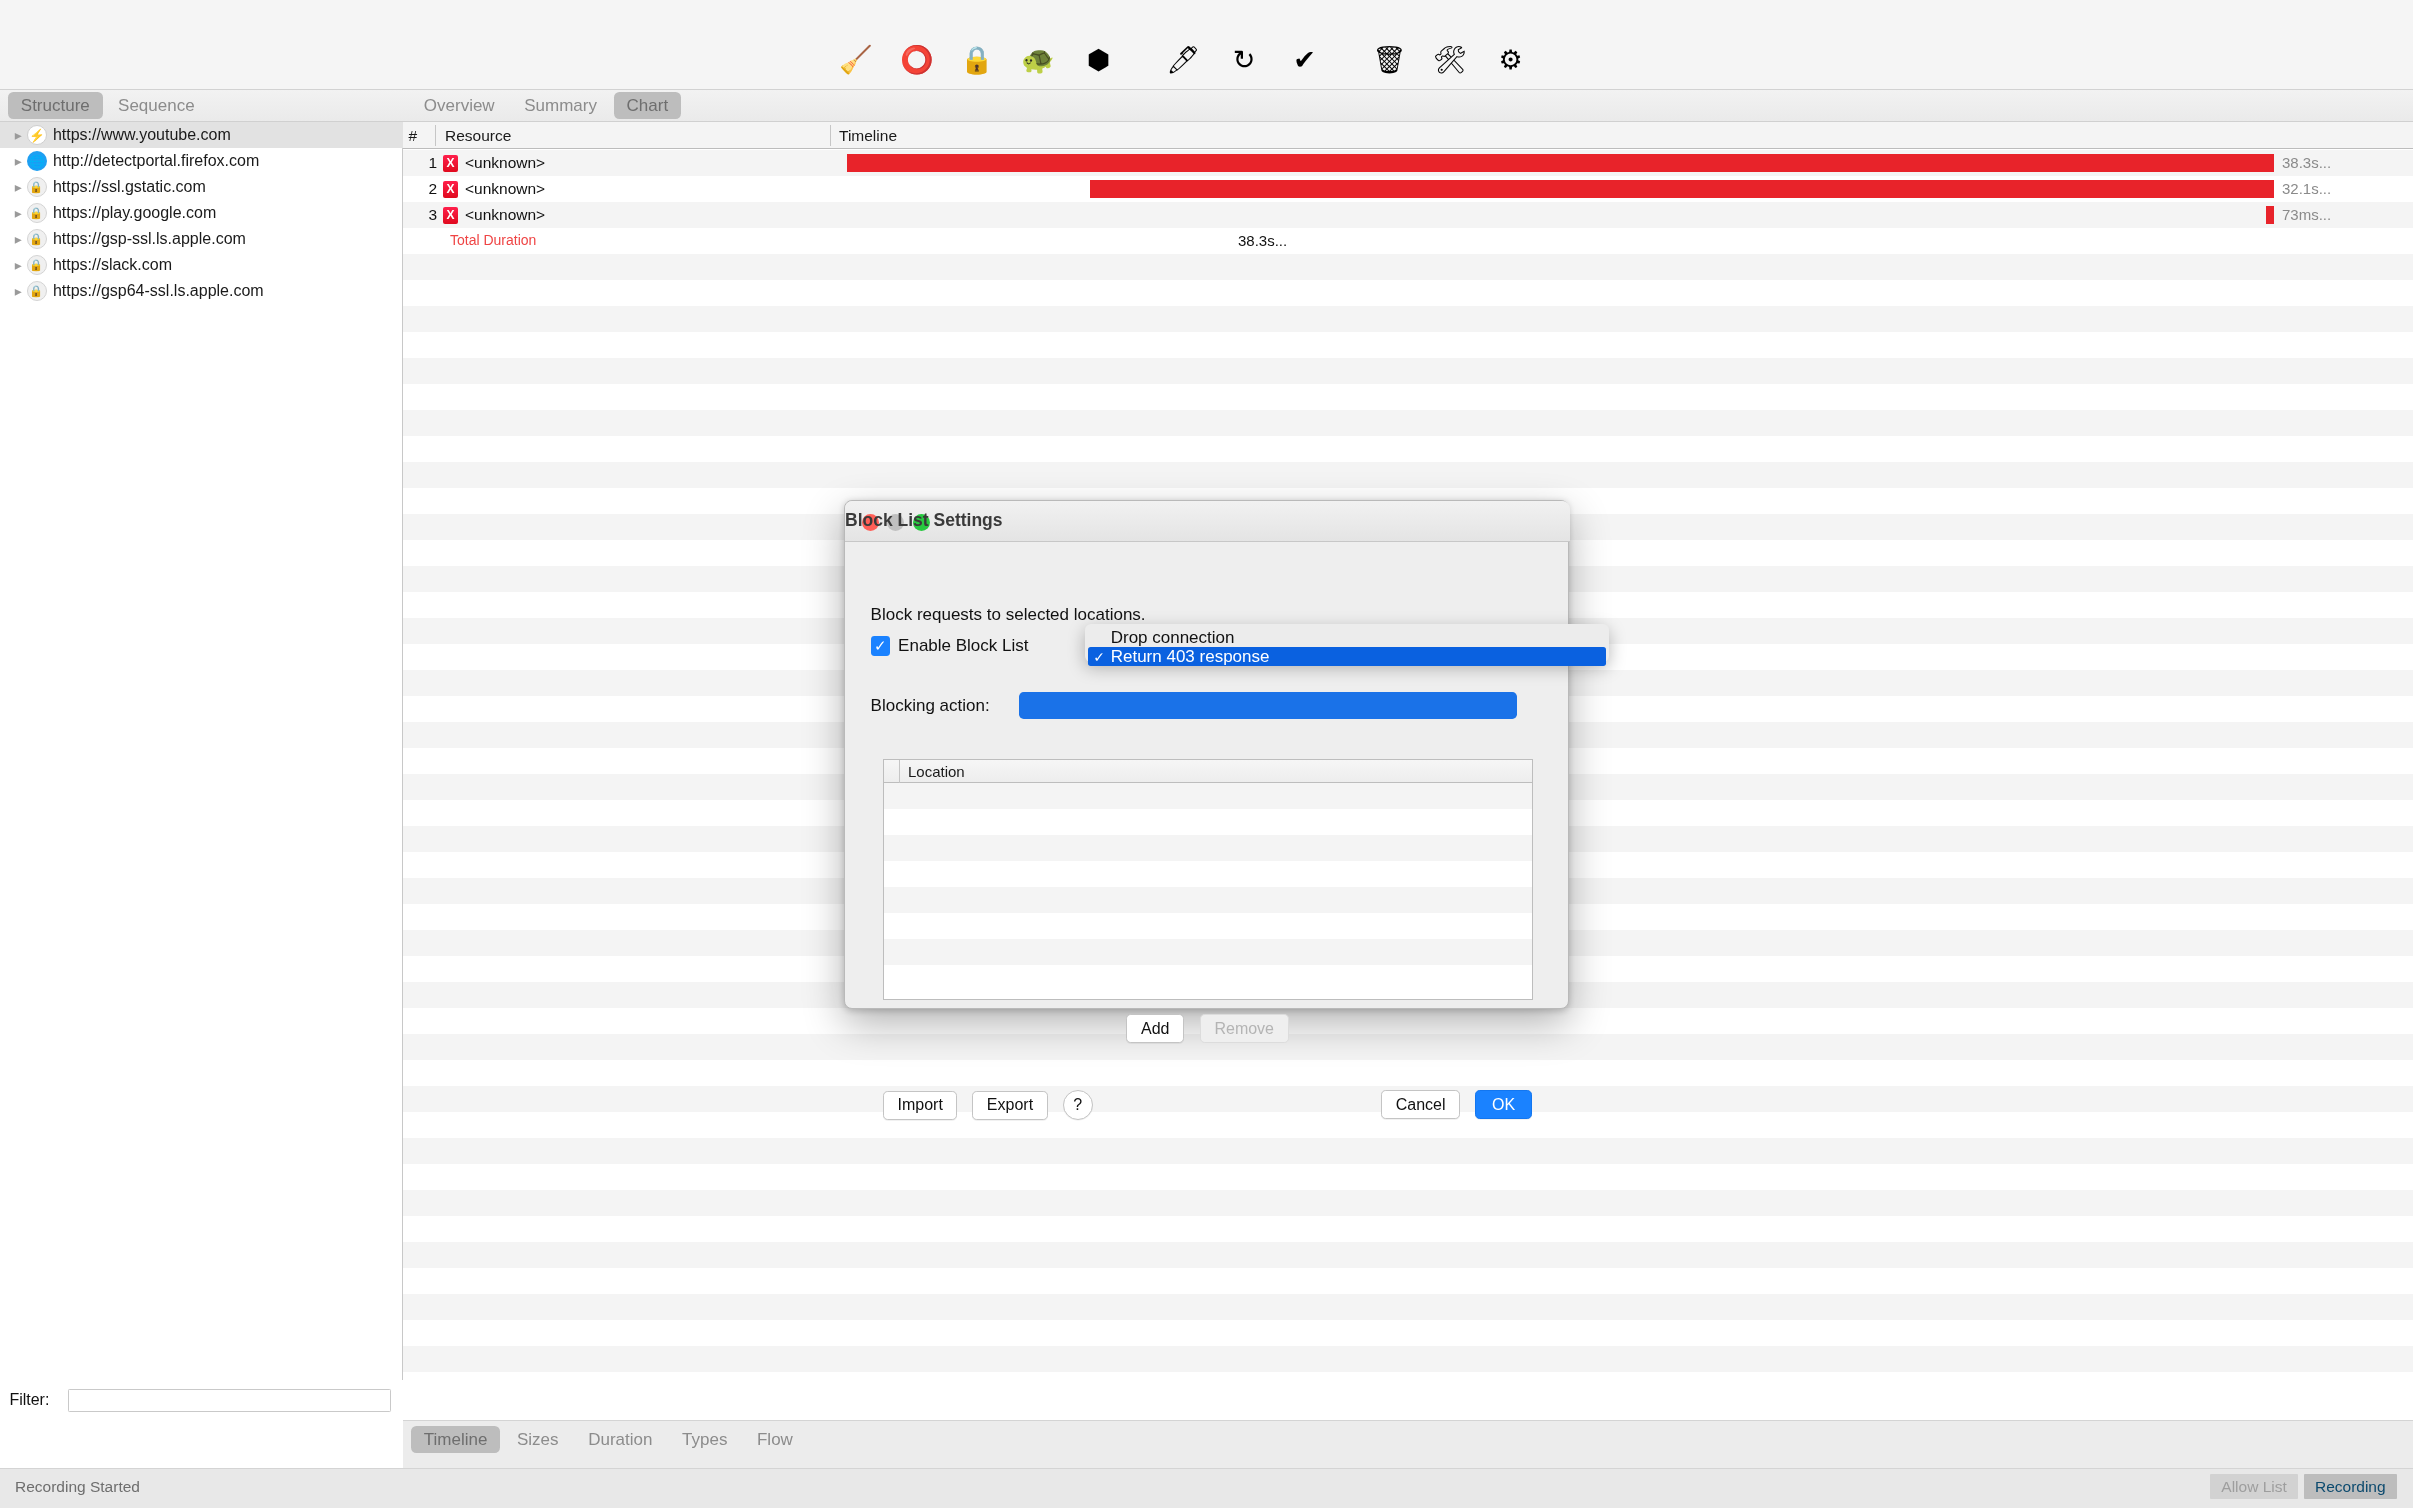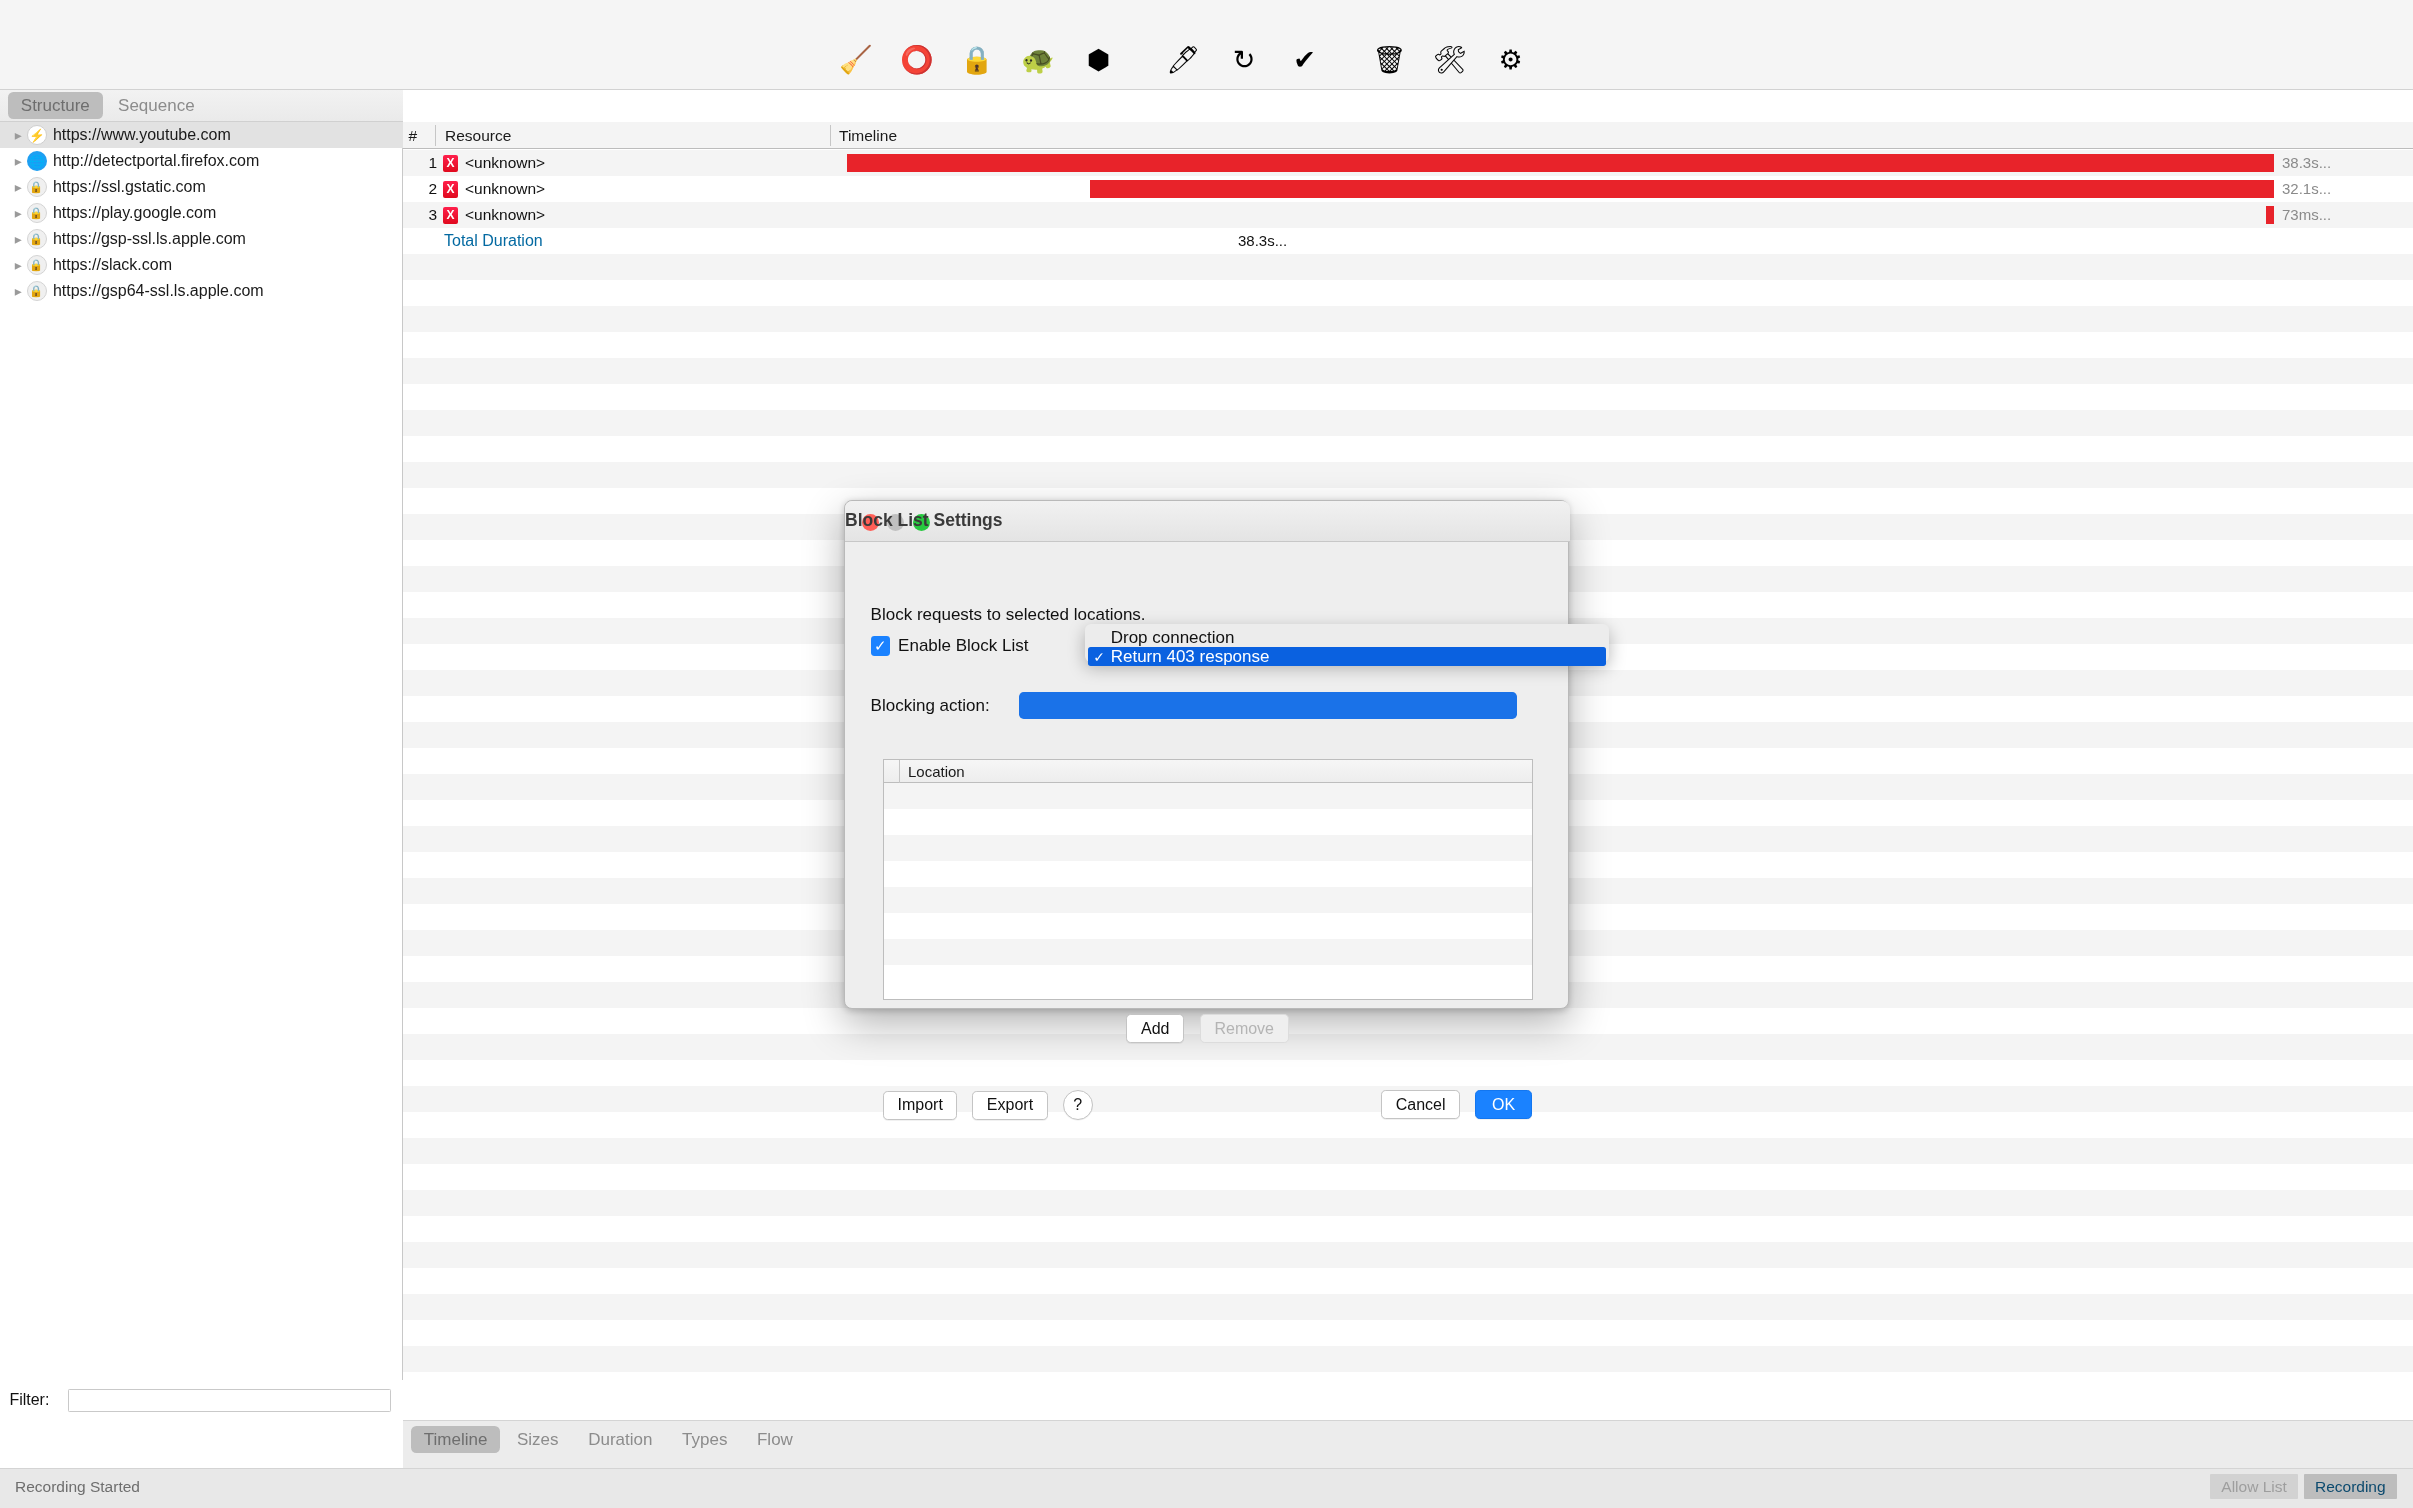--- a/index.html
+++ b/index.html
@@ -113,21 +113,21 @@
   .c-num {
     position:absolute; left:0; top:4px; width:34px; text-align:right;
     font-size:15.5px; color:#111;
   }
   .c-x {
     position:absolute; left:40px; top:4.7px; width:15px; height:17.5px;
     background:linear-gradient(#ff1f4b,#e00a1e); border-radius:2px;
     color:#fff; font-size:12px; font-weight:bold; text-align:center; line-height:17.5px;
   }
   .c-res { position:absolute; left:62px; top:4px; font-size:15.5px; color:#111; }
-  .c-total-label { position:absolute; left:41px; top:4px; font-size:16px; color:#0369a1; }
+  .c-total-label { position:absolute; left:47px; top:4px; font-size:14px; color:#ef4444; }
   .c-total-val { position:absolute; left:835px; top:4px; font-size:15px; color:#111; }
   .bar {
     position:absolute; top:4px; height:18px; background:#e8232a;
   }
   .bar-label {
     position:absolute; top:4px; font-size:15px; color:#8a8a8a; white-space:nowrap;
   }
 
   
   #bottom-tabs {
@@ -320,20 +320,25 @@
       </div>
     </div>
 
     <div id="filter-row">
       <span id="filter-label">Filter:</span>
       <input id="filter-input" type="text" value="" style="">
     </div>
   </div>
 
   <div id="right-pane">
+    <div id="right-tabs">
+      <div class="rtab">Overview</div>
+      <div class="rtab">Summary</div>
+      <div class="rtab active">Chart</div>
+    </div>
 
     <div id="chart-header">
       <div class="hcell" style="left:5.4px;">#</div>
       <div class="hsep" style="left:32px;"></div>
       <div class="hcell" style="left:42px;">Resource</div>
       <div class="hsep" style="left:427px;"></div>
       <div class="hcell" style="left:436px;">Timeline</div>
     </div>
 
     <div id="chart-rows">

